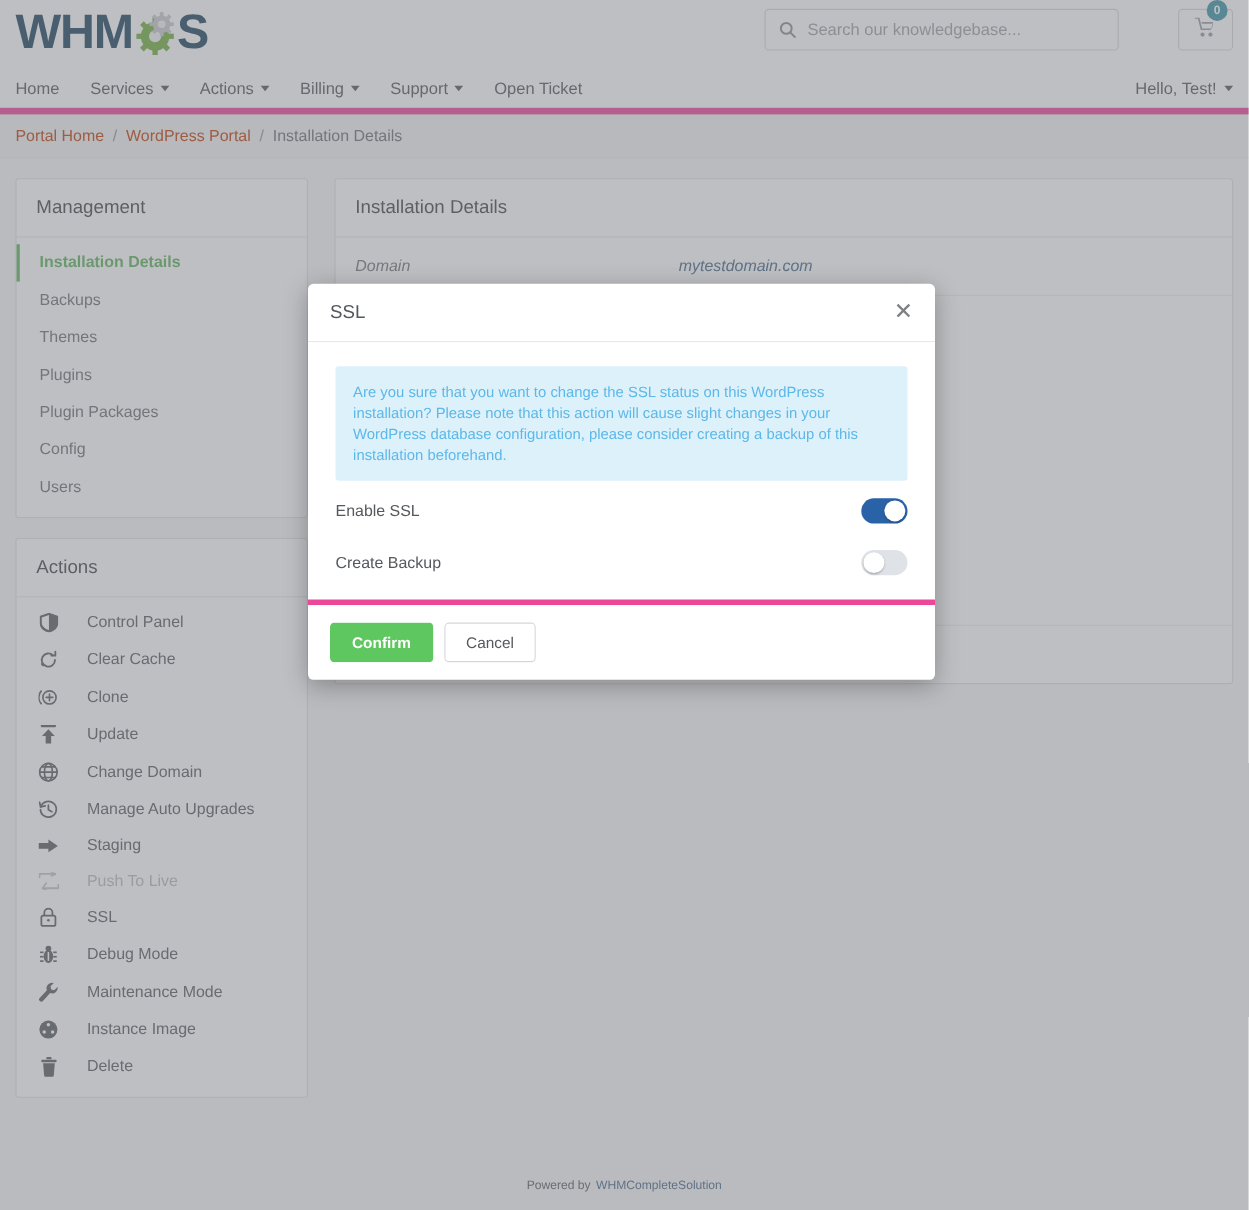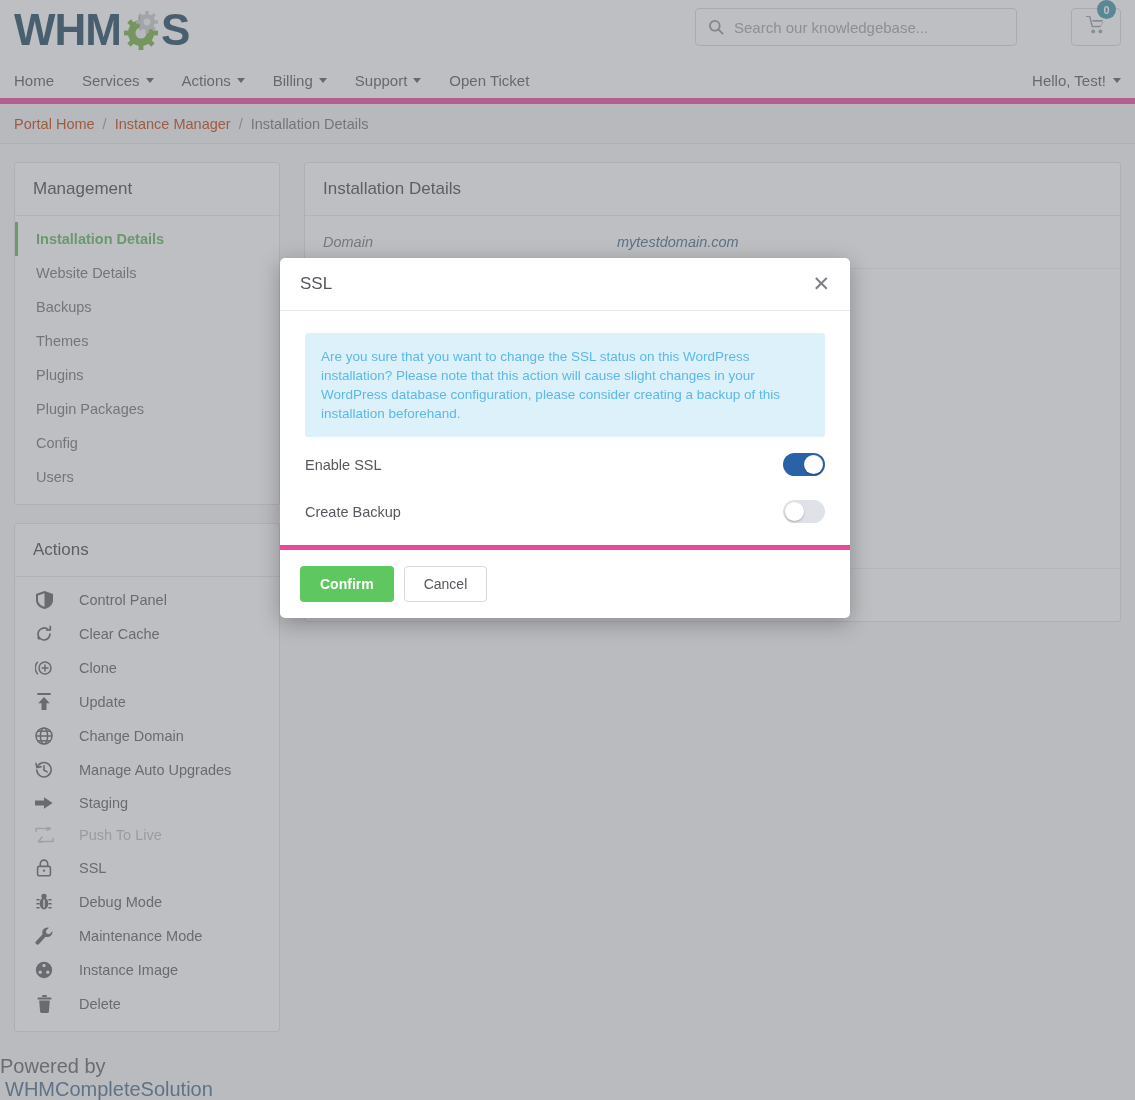--- a/index.html
+++ b/index.html
@@ -159,24 +159,23 @@
   }
   .detail-row:first-child { border-top: none; }
   .detail-label { width: 294px; color: #75797e; flex: 0 0 294px; }
   .detail-value { color: #55585c; }
   .detail-value a { color: #4a6c8c; text-decoration: none; }
 
   
   .footer {
     position: absolute; bottom: 0; left: 0;
     width: 1135px; height: 44px;
-    display: flex; justify-content: center;
-    font-size: 20px; color: #5c6066;
+    display: flex; align-items: center; justify-content: center;
+    font-size: 11px; color: #5c6066;
     background: #f7f7f7;
-    flex-direction: column;
   }
   .footer a { color: #4a6c8c; text-decoration: none; margin-left: 5px; }
 
   
   .modal {
     position: absolute;
     left: 280px; top: 258px;
     width: 570px;
     background: #ffffff;
     border-radius: 5px;
@@ -326,34 +325,33 @@
     </div>
     <div class="nav-right">
       <span>Hello, Test!</span>
       <i class="caret"></i>
     </div>
   </div>
 
   <div class="breadcrumb">
     <span class="crumb-link">Portal Home</span>
     <span class="crumb-sep">/</span>
-    <span class="crumb-link">Instance Manager</span>
+    <span class="crumb-link">WordPress Portal</span>
     <span class="crumb-sep">/</span>
     <span class="crumb-active">Installation Details</span>
   </div>
 
   <div class="content">
 
     <div class="sidebar">
 
       <div class="panel">
         <div class="panel-head">Management</div>
         <div class="panel-body">
           <div class="side-item active"><span>Installation Details</span></div>
-          <div class="side-item"><span>Website Details</span></div>
           <div class="side-item"><span>Backups</span></div>
           <div class="side-item"><span>Themes</span></div>
           <div class="side-item"><span>Plugins</span></div>
           <div class="side-item"><span>Plugin Packages</span></div>
           <div class="side-item"><span>Config</span></div>
           <div class="side-item"><span>Users</span></div>
         </div>
       </div>
 
       <div class="panel">

